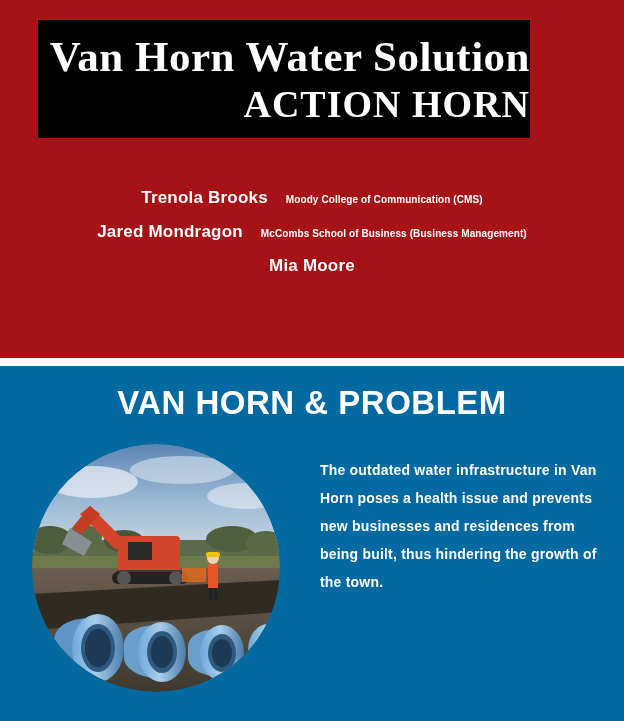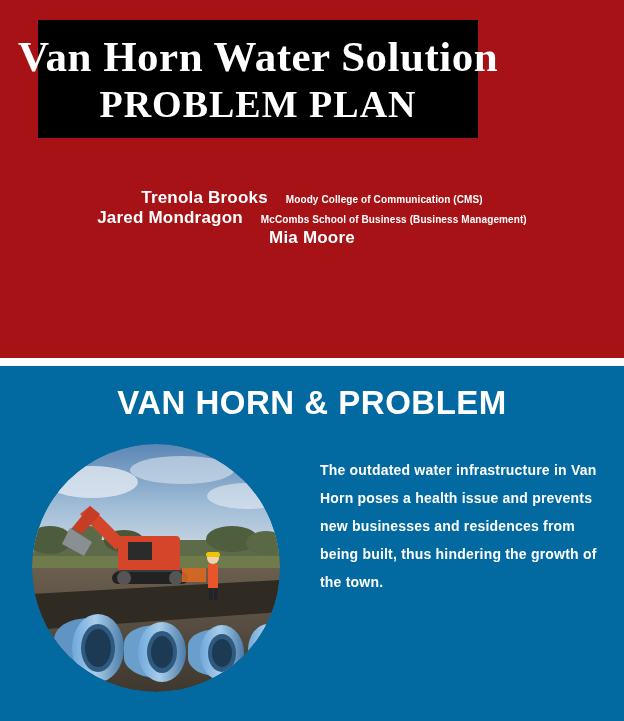--- a/index.html
+++ b/index.html
@@ -27,26 +27,26 @@
     width: 624px;
     height: 358px;
     background: #a71216;
     box-sizing: border-box;
     overflow: hidden;
   }
   .title-band {
     position: absolute;
     left: 38px;
     top: 20px;
-    width: 440px;
+    width: 492px;
     height: 118px;
     background: #000000;
     display: flex;
     flex-direction: column;
-    align-items: center;
+    align-items: flex-end;
     justify-content: center;
   }
   .title-line1 {
     font-family: "Liberation Serif", serif;
     font-weight: bold;
     color: #ffffff;
     font-size: 43px;
     line-height: 50px;
     letter-spacing: 0.5px;
     white-space: nowrap;
@@ -61,20 +61,21 @@
     white-space: nowrap;
   }
   .authors {
     position: absolute;
     left: 0;
     top: 188px;
     width: 624px;
     display: flex;
     flex-direction: column;
     align-items: center;
+    gap: 14px;
   }
   .author-row {
     display: flex;
     align-items: baseline;
     justify-content: center;
     white-space: nowrap;
   }
   .author-name {
     color: #ffffff;
     font-size: 17px;
@@ -141,21 +142,21 @@
   }
 </style>
 </head>
 <body>
 
 <div class="deck">
 
   <section class="slide-title">
     <div class="title-band">
       <div class="title-line1">Van Horn Water Solution</div>
-      <div class="title-line2">PROBLEM PLAN</div>
+      <div class="title-line2">ACTION HORN</div>
     </div>
 
     <div class="authors">
       <div class="author-row">
         <span class="author-name">Trenola Brooks</span>
         <span class="author-affil">Moody College of Communication (CMS)</span>
       </div>
       <div class="author-row">
         <span class="author-name">Jared Mondragon</span>
         <span class="author-affil">McCombs School of Business (Business Management)</span>

